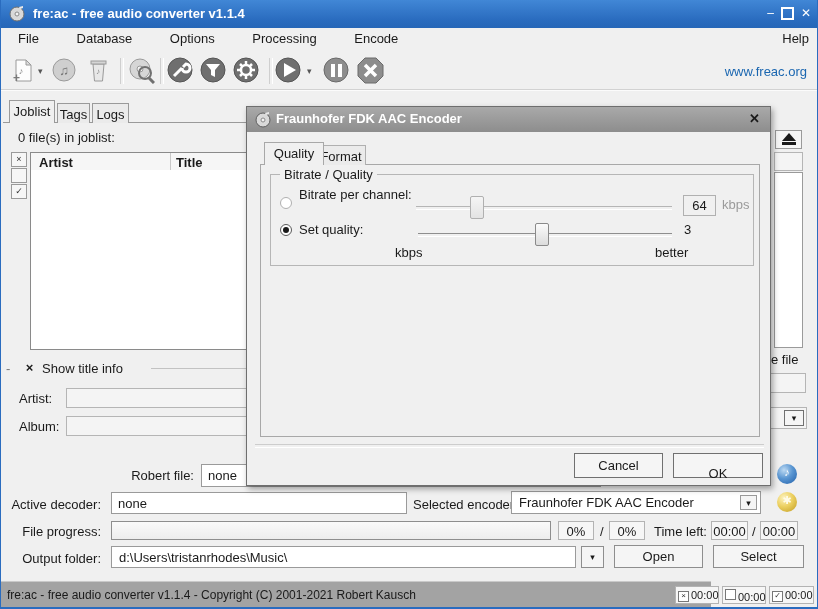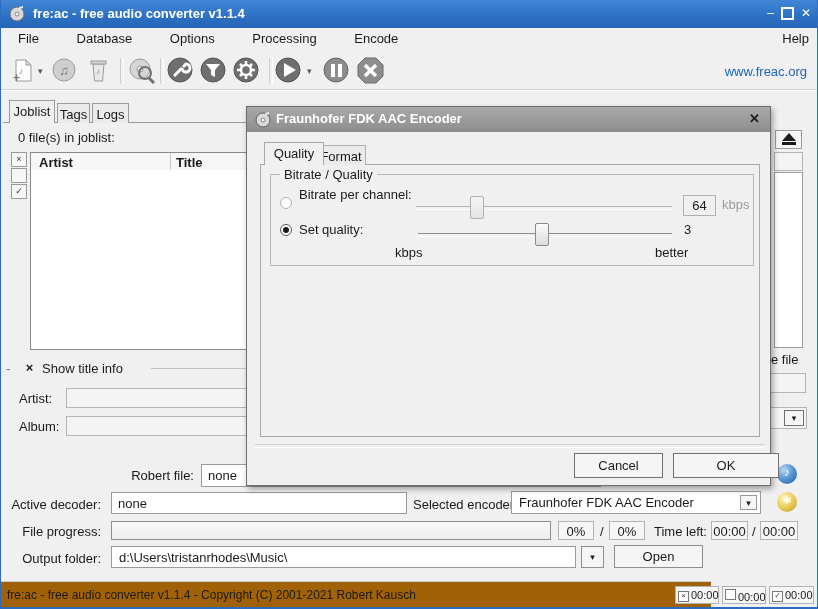--- a/index.html
+++ b/index.html
@@ -50,21 +50,21 @@
   .slidertrack{position:absolute;height:2px}
   .sliderthumb{position:absolute;width:12px;height:21px;border:1px solid #8a8a8a;border-radius:2px;
                background:linear-gradient(#fbfbfb,#dcdcdc)}
   .sep2{position:absolute;height:2px;border-top:1px solid #cdcdcd;border-bottom:1px solid #fff}
   
   .ball{position:absolute;width:20px;height:20px;border-radius:50%}
   .ballblue{background:radial-gradient(circle at 35% 30%,#bcd9f2,#5a96d2 45%,#1f5ea8)}
   .ballyellow{background:radial-gradient(circle at 35% 30%,#fdf3c2,#ecd060 45%,#c09a20)}
   .ballglyph{position:absolute;left:0;top:2px;width:100%;text-align:center;font-size:11px;color:#fff}
   
-  .statusbar{left:0;top:581px;width:710px;height:26px;border-top:1px solid #c9c9c9;background:#a16207}
+  .statusbar{left:0;top:581px;width:710px;height:26px;border-top:1px solid #c9c9c9;background:#a3a3a3}
   .stimer{position:absolute;top:4px;height:18px;border:1px solid #b3b3b3;background:#f6f6f6;
           box-sizing:border-box;font-size:11px;padding:2px 3px 0 2px;white-space:nowrap}
   .tinybox{display:inline-block;width:9px;height:9px;border:1px solid #777;font-size:8px;line-height:8px;
            text-align:center;vertical-align:1px;margin-right:2px;color:#333;background:#fff}
   .ejtri{width:0;height:0;border-left:7px solid transparent;border-right:7px solid transparent;
          border-bottom:8px solid #1a1a1a;margin:2px auto 1px}
   .ejbar{width:14px;height:3px;background:#1a1a1a;margin:0 auto}
 </style>
 </head>
 <body>
@@ -220,20 +220,21 @@
   <div class="abs valbox" style="left:608px;top:521px;width:36px;height:19px">0%</div>
   <span class="abs" style="left:653px;top:524px">Time left:</span>
   <div class="abs valbox" style="left:710px;top:521px;width:37px;height:19px">00:00</div>
   <span class="abs" style="left:751px;top:524px">/</span>
   <div class="abs valbox" style="left:759px;top:521px;width:38px;height:19px">00:00</div>
 
   <span class="lblR" style="left:5px;top:551px;width:95px">Output folder:</span>
   <div class="abs sunken" style="left:110px;top:546px;width:465px;height:22px;padding:3px 7px">d:\Users\tristanrhodes\Music\</div>
   <div class="abs btn" style="left:580px;top:546px;width:23px;height:22px;font-size:9px;line-height:20px;border-color:#8e8e8e">▾</div>
   <div class="abs btn" style="left:613px;top:545px;width:89px;height:23px;padding-top:3px;border-color:#8e8e8e">Open</div>
+  <div class="abs btn" style="left:712px;top:545px;width:91px;height:23px;padding-top:3px;border-color:#8e8e8e">Select</div>
 
   <div class="abs statusbar">
     <span class="abs" style="left:6px;top:6px;font-size:12px">fre:ac - free audio converter v1.1.4 - Copyright (C) 2001-2021 Robert Kausch</span>
     <span class="stimer" style="left:674px;width:44px"><span class="tinybox">×</span><span>00:00</span></span>
     <span class="stimer" style="left:721px;width:44px"><span class="tinybox"></span><span>00:00</span></span>
     <span class="stimer" style="left:768px;width:45px"><span class="tinybox">✓</span><span>00:00</span></span>
   </div>
 
   <div class="abs dialog">
     <div class="dlgtitle">
@@ -267,16 +268,16 @@
     <span class="abs" style="left:52px;top:115px">Set quality:</span>
     <span class="slidertrack" style="left:171px;top:126px;width:254px;border-top:1px solid #8e8e8e;border-bottom:1px solid #fff"></span>
     <span class="sliderthumb" style="left:288px;top:116px"></span>
     <span class="abs" style="left:437px;top:115px">3</span>
 
     <span class="abs" style="left:148px;top:138px">kbps</span>
     <span class="abs" style="left:408px;top:138px">better</span>
 
     <span class="sep2" style="left:8px;top:337px;width:509px"></span>
     <div class="abs btn" style="left:327px;top:346px;width:89px;height:25px;padding-top:4px">Cancel</div>
-    <div class="abs btn" style="left:426px;top:346px;width:106px;height:25px;padding-top:4px">OK</div>
+    <div class="abs btn" style="left:426px;top:346px;width:90px;height:25px;padding-top:12px">OK</div>
   </div>
 
 </div>
 
 </body></html>

